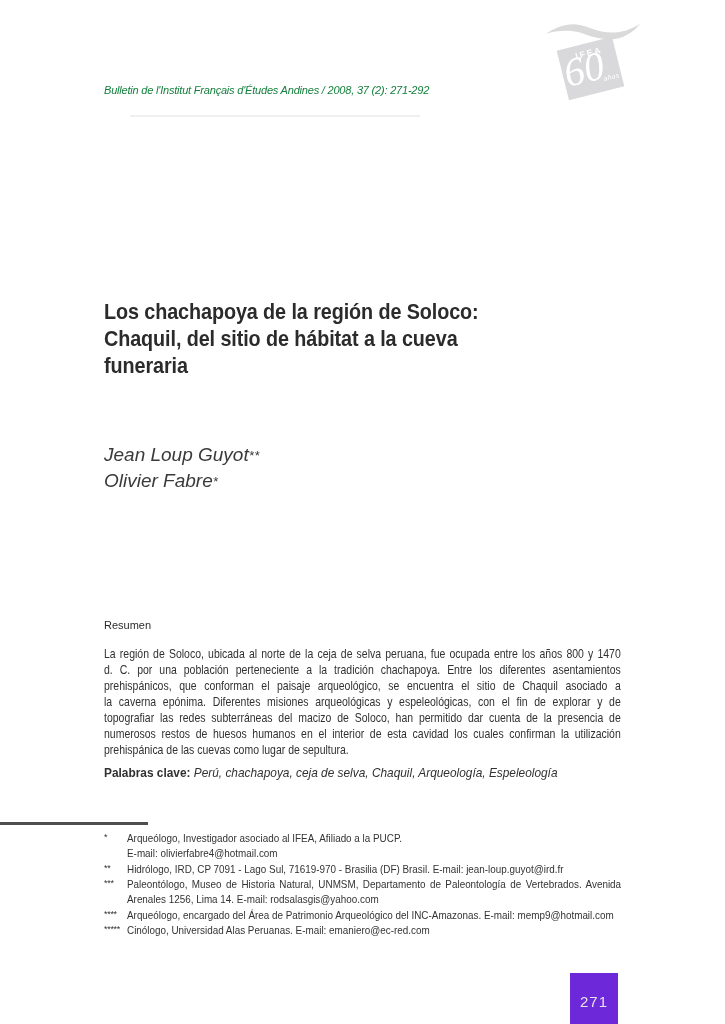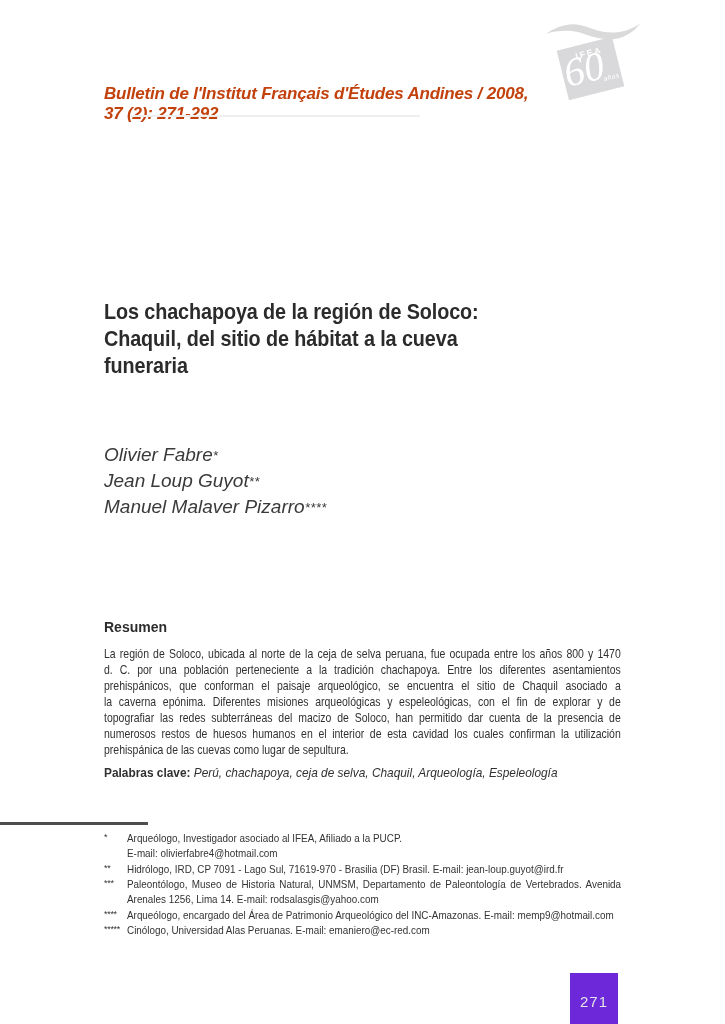--- a/index.html
+++ b/index.html
@@ -3,21 +3,21 @@
 <meta charset="utf-8">
 <style>
   html,body{margin:0;padding:0;background:#fff;}
   .page{
     position:relative;width:725px;height:1024px;background:#ffffff;
     font-family:"Liberation Sans",sans-serif;color:#2e2e2e;overflow:hidden;
   }
   
   .journal-header{
     position:absolute;left:104px;top:84px;width:440px;
-    font-style:italic;font-size:17px;letter-spacing:-0.2px;color:#c2410c;font-weight:bold;
+    font-style:italic;font-size:11px;letter-spacing:-0.2px;color:#15803d;
   }
   .scan-artifact{
     position:absolute;left:130px;top:115px;width:290px;height:2px;
     background:#efefef;border-radius:1px;
   }
   
   .logo{position:absolute;left:536px;top:14px;width:110px;height:90px;}
   .logo-bird{position:absolute;left:8px;top:2px;width:98px;height:30px;}
   .logo-square{
     position:absolute;left:26px;top:29px;width:57px;height:51px;
@@ -44,21 +44,21 @@
   }
   
   .authors{
     position:absolute;left:104px;top:443px;width:420px;
     font-style:italic;font-size:19px;line-height:24.8px;color:#3a3a3a;
   }
   .author-marker{font-size:13px;letter-spacing:0.5px;vertical-align:1px;}
   
   .abstract-heading{
     position:absolute;left:104px;top:619px;
-    font-size:14px;font-weight:bold;color:#2c2c2c;
+    font-size:11px;font-weight:normal;color:#2c2c2c;
   }
   .abstract-body{
     position:absolute;left:104px;top:646px;width:650px;
     font-size:13.2px;line-height:16px;color:#313131;
     transform:scaleX(0.795);transform-origin:left top;
   }
   .jline{text-align:justify;text-align-last:justify;}
   .jline.last{text-align:left;text-align-last:left;}
   
   .keywords{
@@ -111,23 +111,22 @@
     </div>
   </div>
 
   <div class="article-title">
     <div>Los chachapoya de la región de Soloco:</div>
     <div>Chaquil, del sitio de hábitat a la cueva</div>
     <div>funeraria</div>
   </div>
 
   <div class="authors">
+    <div><span>Jean Loup Guyot</span><span class="author-marker">**</span></div>
     <div><span>Olivier Fabre</span><span class="author-marker">*</span></div>
-    <div><span>Jean Loup Guyot</span><span class="author-marker">**</span></div>
-    <div><span>Manuel Malaver Pizarro</span><span class="author-marker">****</span></div>
   </div>
 
   <div class="abstract-heading">Resumen</div>
   <div class="abstract-body">
     <div class="jline">La región de Soloco, ubicada al norte de la ceja de selva peruana, fue ocupada entre los años 800 y 1470</div>
     <div class="jline">d. C. por una población perteneciente a la tradición chachapoya. Entre los diferentes asentamientos</div>
     <div class="jline">prehispánicos, que conforman el paisaje arqueológico, se encuentra el sitio de Chaquil asociado a</div>
     <div class="jline">la caverna epónima. Diferentes misiones arqueológicas y espeleológicas, con el fin de explorar y de</div>
     <div class="jline">topografiar las redes subterráneas del macizo de Soloco, han permitido dar cuenta de la presencia de</div>
     <div class="jline">numerosos restos de huesos humanos en el interior de esta cavidad los cuales confirman la utilización</div>

